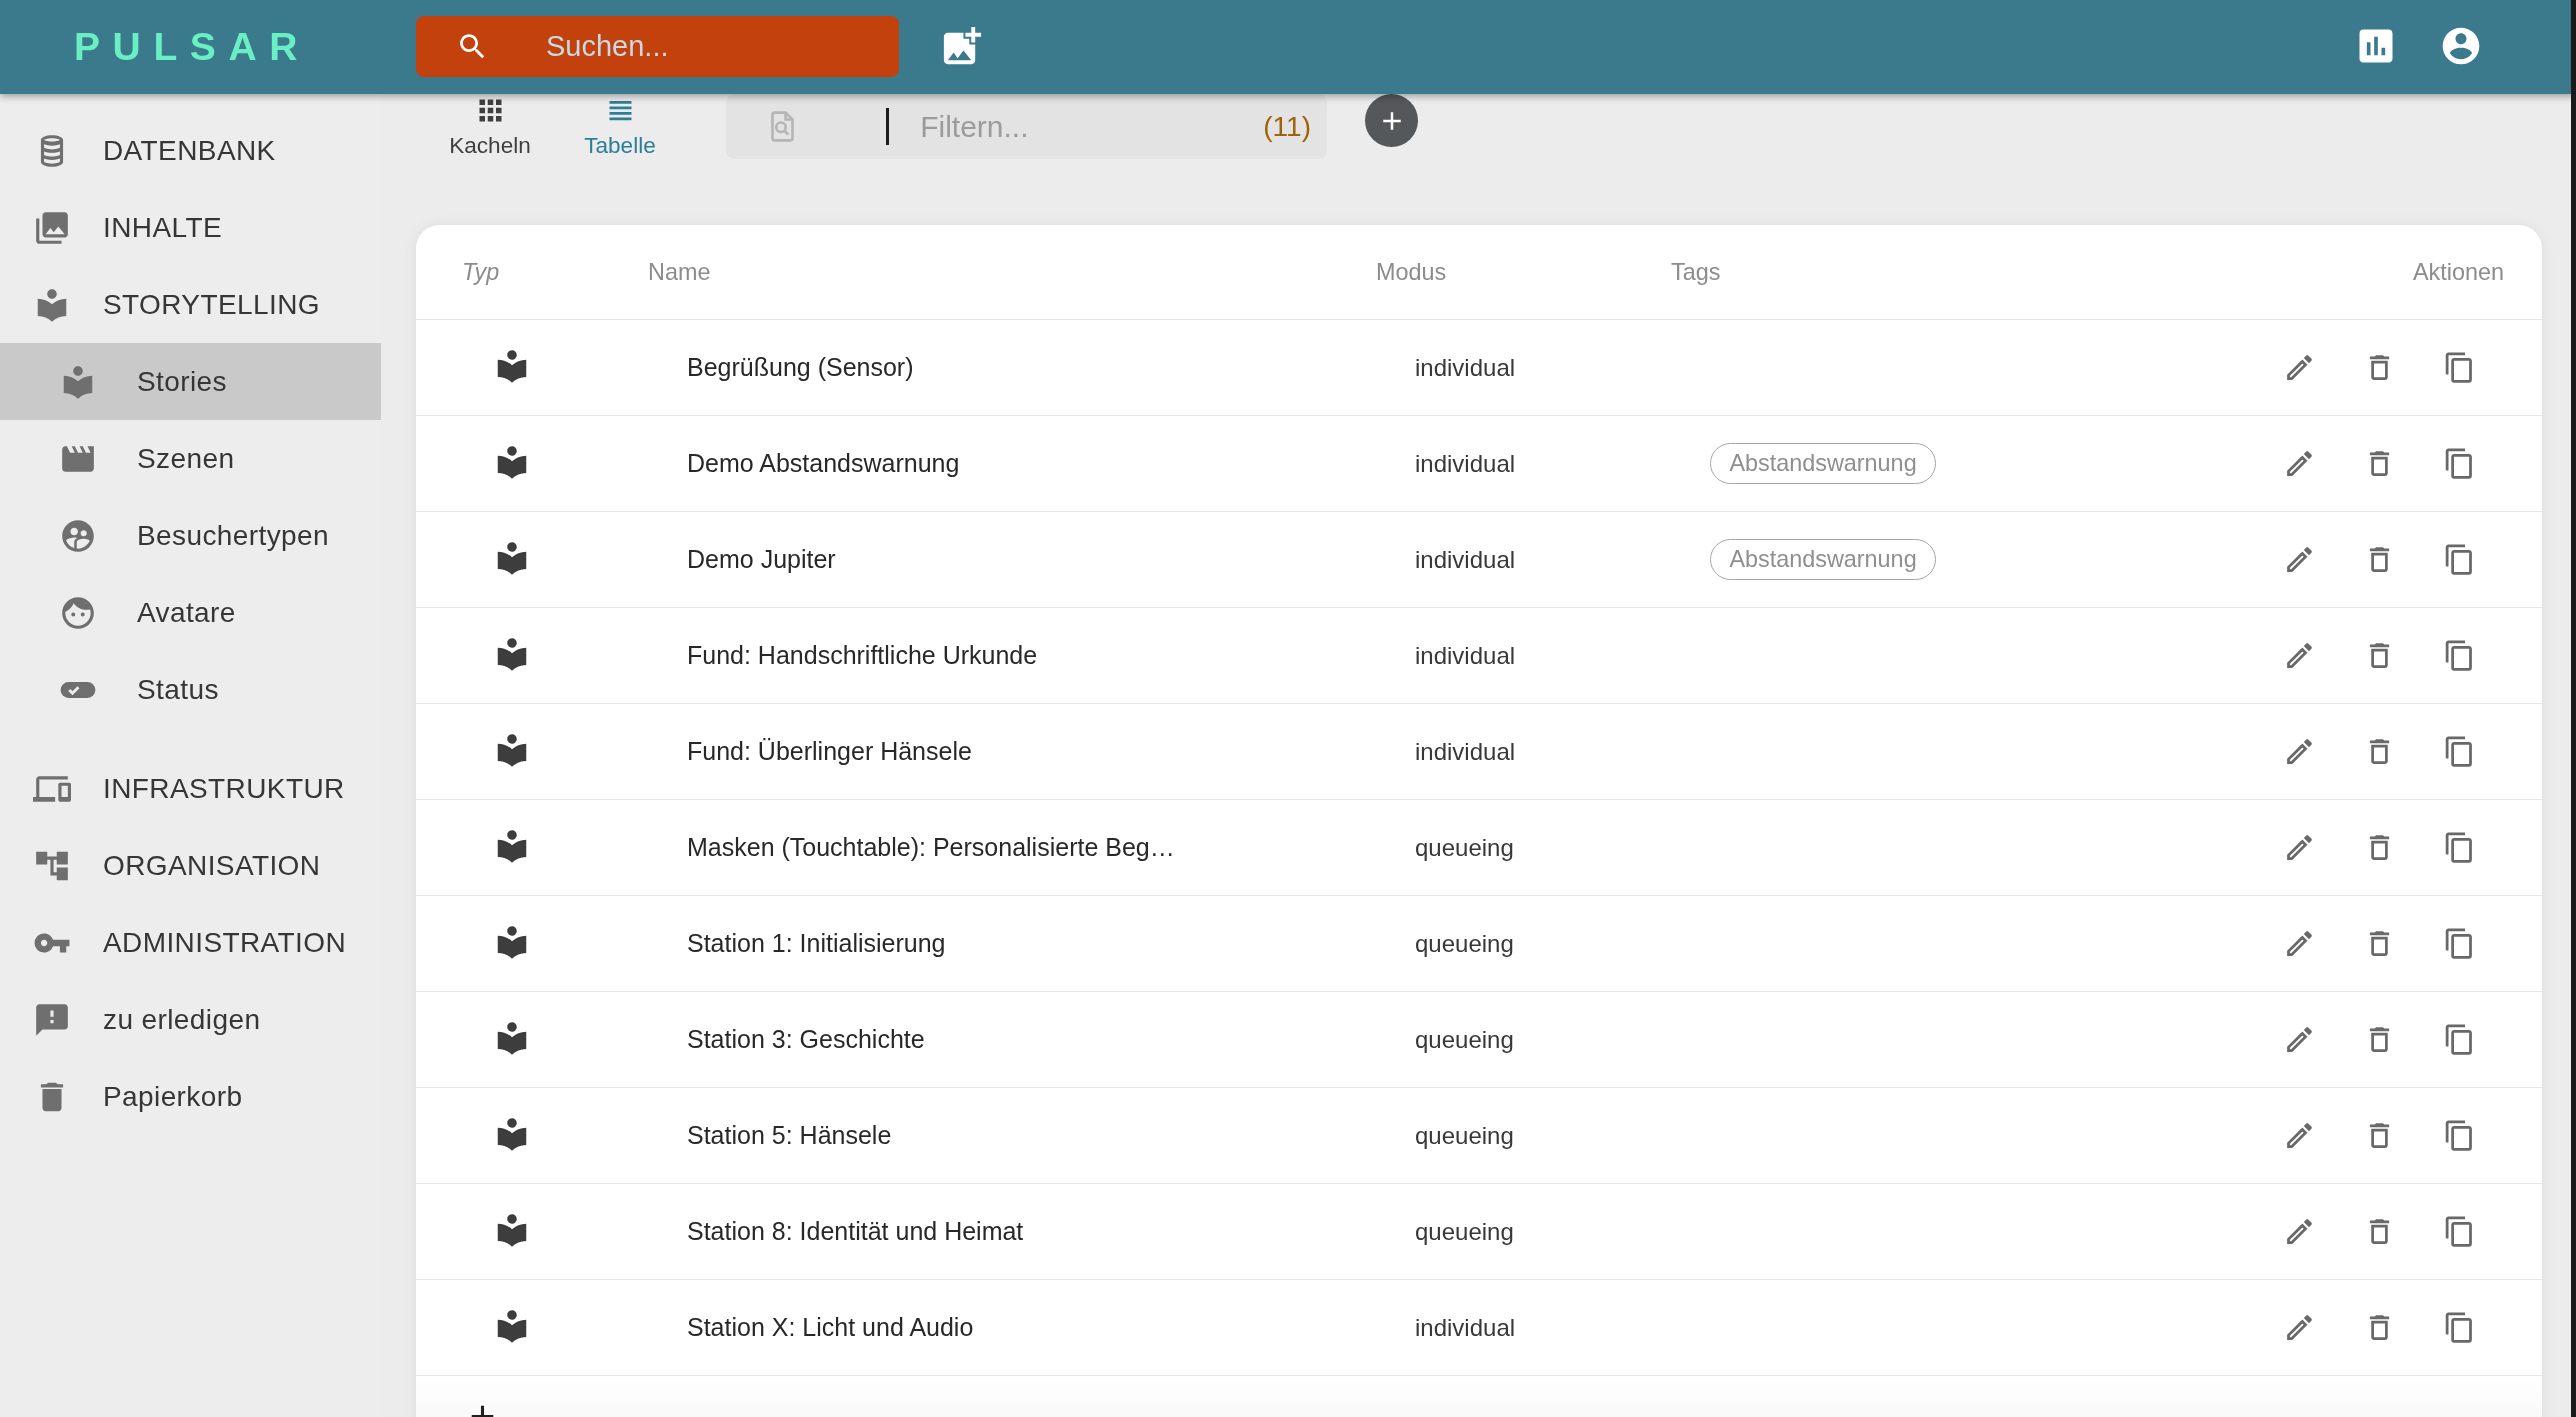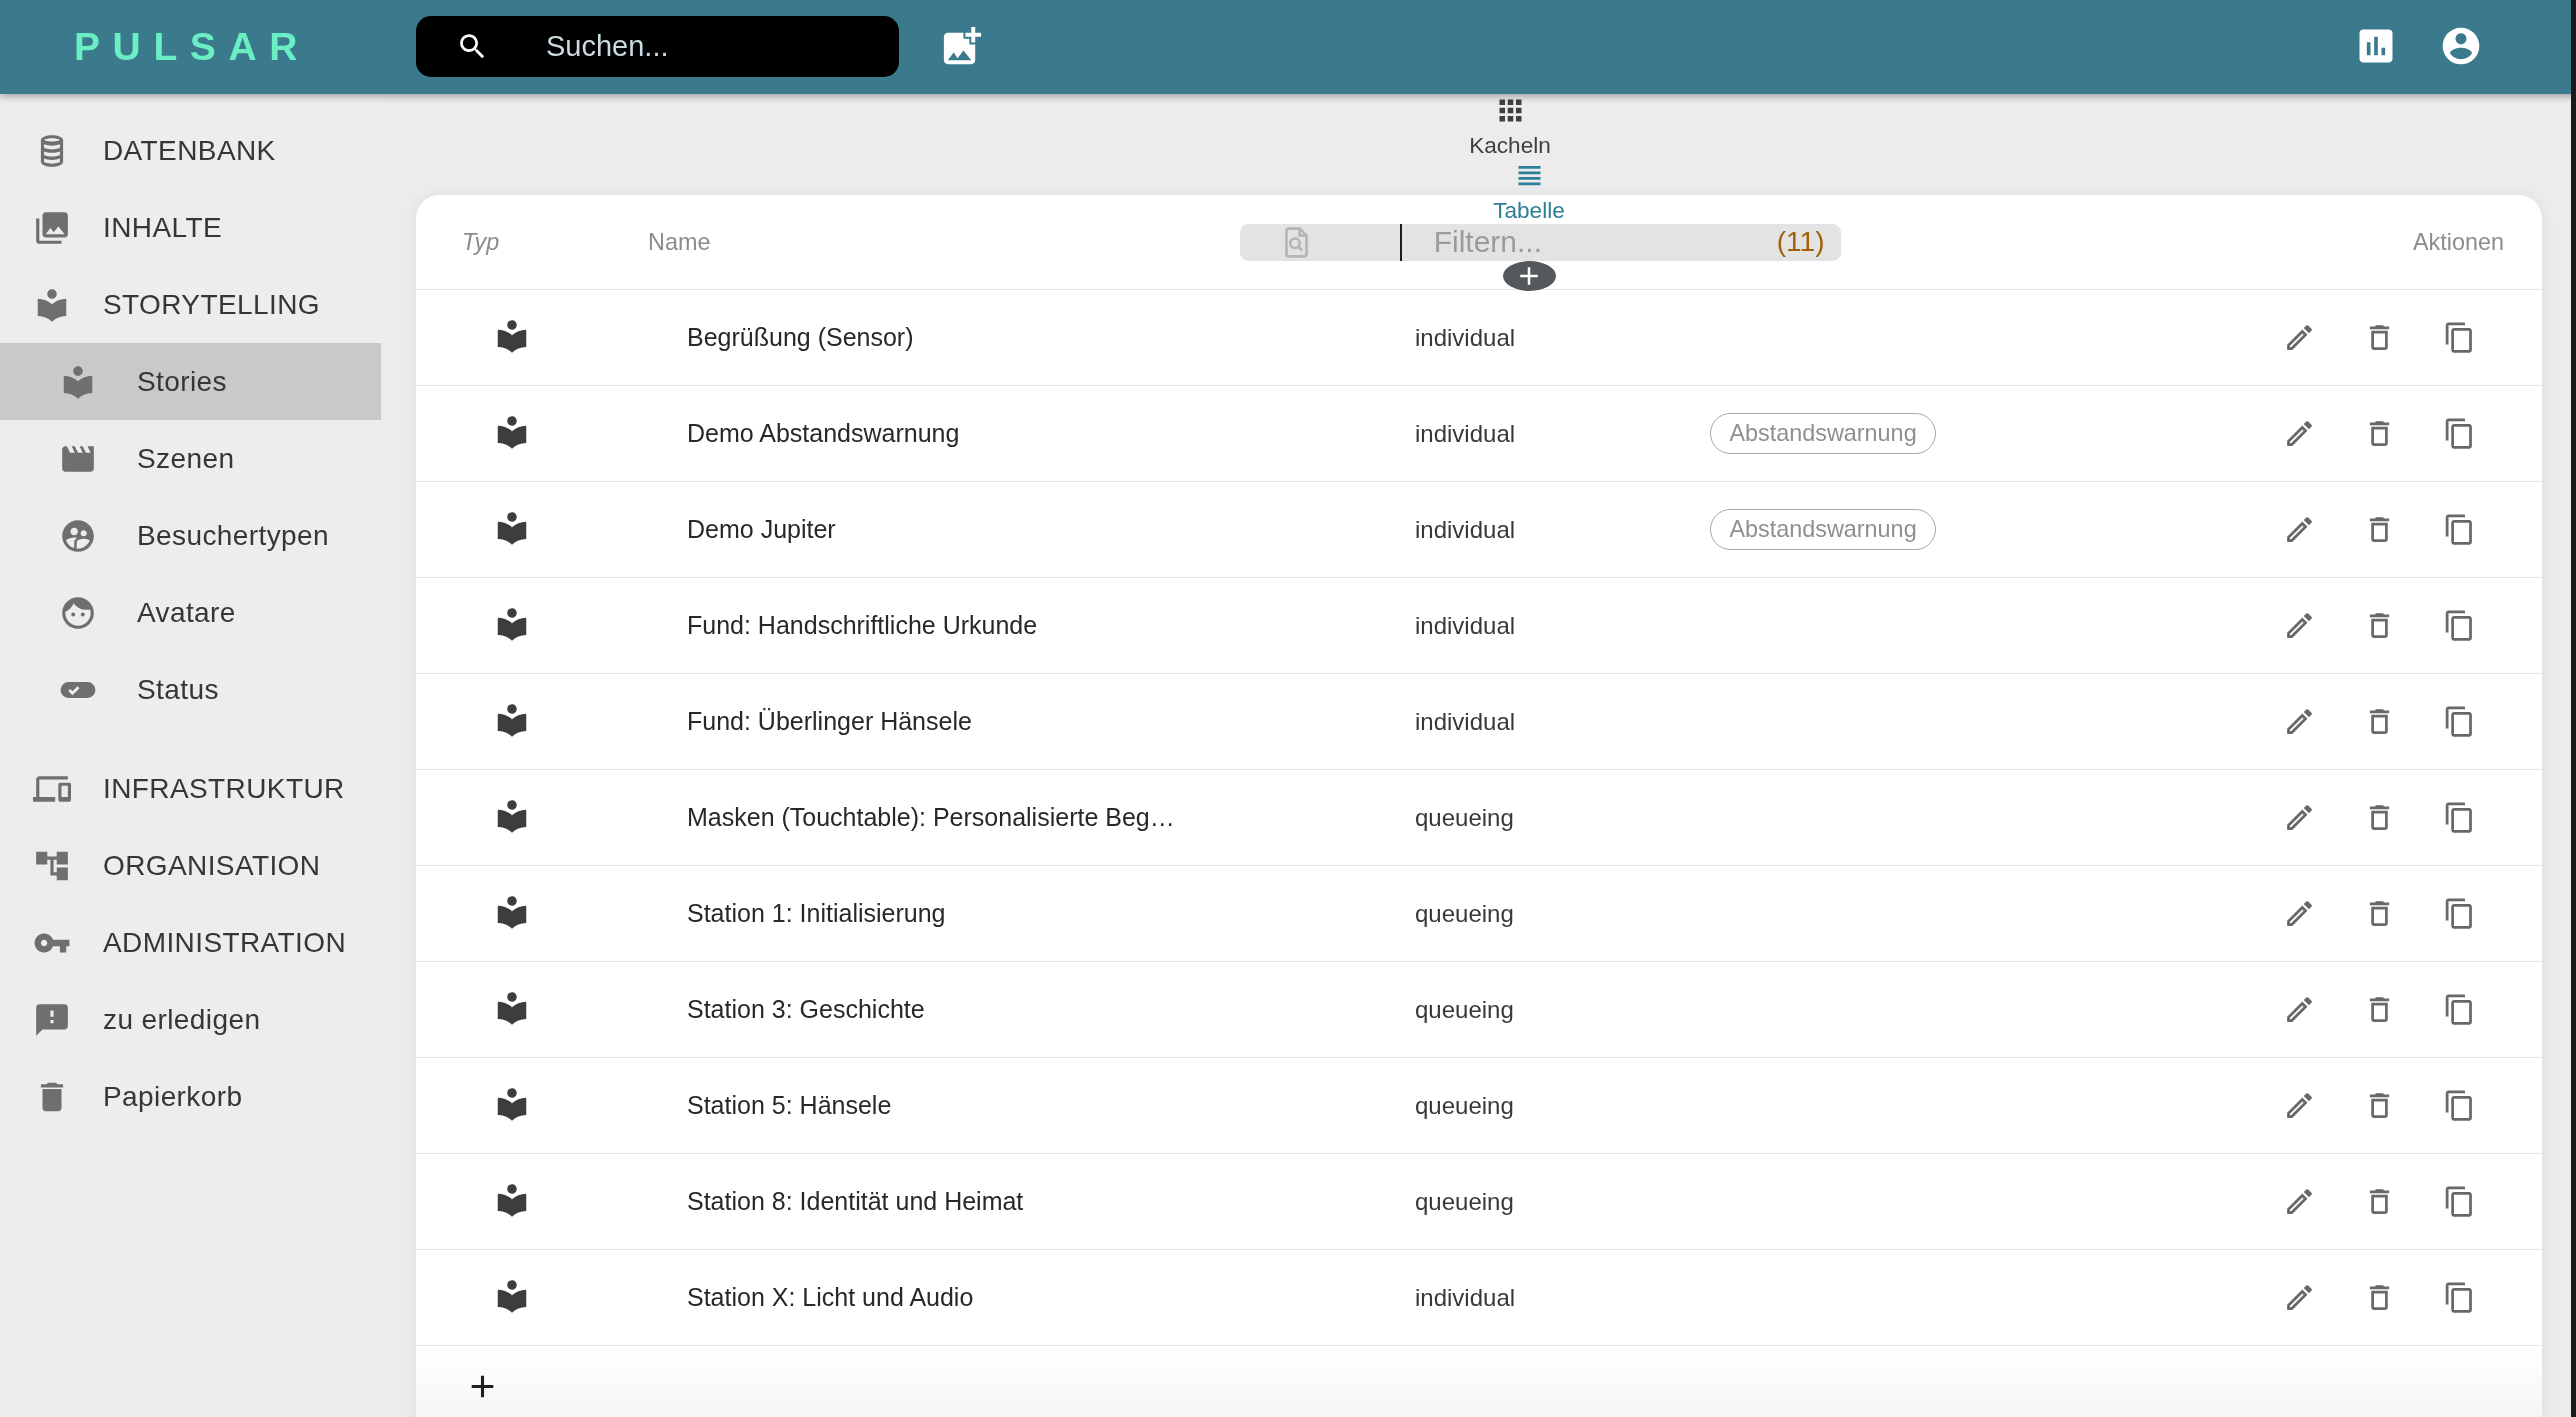--- a/index.html
+++ b/index.html
@@ -3,22 +3,22 @@
 <meta charset="utf-8">
 <style>
   * { margin:0; padding:0; box-sizing:border-box; }
   html,body { width:2576px; height:1418px; overflow:hidden; }
   body { font-family:"Liberation Sans","DejaVu Sans",sans-serif; background:#ececec; position:relative; }
 
   
   .appbar { position:absolute; left:0; top:0; width:2576px; height:94px; background:#3a7a8c;
             display:flex; align-items:center; box-shadow:0 2.5px 7.5px rgba(0,0,0,0.35); z-index:20; }
   .logo { font-size:39px; font-weight:bold; letter-spacing:12.6px; color:#6aeec3; margin-left:74px; width:276px; }
-  .searchbox { position:absolute; left:416px; top:16px; width:483px; height:61px; background:#000000;
-               border-radius:15px; display:flex; align-items:center; }
+  .searchbox { position:absolute; left:416px; top:16px; width:483px; height:61px; background:#c2410c;
+               border-radius:8px; display:flex; align-items:center; }
   .searchbox svg { width:33px; height:33px; color:#ffffff; margin-left:40px; flex:0 0 auto; }
   .searchbox input { background:transparent; border:none; outline:none; color:#ffffff;
                      font-size:29px; margin-left:57px; width:335px; font-family:inherit; }
   .searchbox input::placeholder { color:#c9dbe0; }
   .addmedia { position:absolute; left:937px; top:23.4px; width:49px; height:49px; border:none; background:transparent; cursor:pointer; }
   .addmedia svg { width:47px; height:47px; color:#ffffff; }
   .appbar-right { position:absolute; right:92px; top:0; height:94px; display:flex; align-items:center; gap:38px; }
   .iconbtn { border:none; background:transparent; width:47px; height:47px; cursor:pointer; }
   .iconbtn svg { width:44px; height:44px; color:#ffffff; }
 
@@ -29,21 +29,21 @@
   .side-item .side-ic svg { width:38px; height:38px; }
   .side-item .side-label { margin-left:32px; font-size:28px; color:#363636; letter-spacing:0.4px; white-space:nowrap; }
   .side-item.sub .side-ic { margin-left:59px; }
   .side-item.sub .side-label { margin-left:40px; }
   .side-item.selected { background:#c9c9c9; }
   .side-item.gap { margin-top:22px; }
 
   
   .main { position:absolute; left:381px; top:94px; width:2195px; height:1324px; }
 
-  .toolbar { height:101px; display:flex; align-items:center; padding-left:63px; position:relative;flex-direction:column; }
+  .toolbar { height:131px; display:flex; align-items:flex-start; padding-left:63px; position:relative; }
   .viewbtn { display:flex; flex-direction:column; align-items:center; gap:5.9px; border:none; background:transparent;
              cursor:pointer; width:92px; }
   .viewbtn svg { width:33px; height:33px; }
   .viewbtn .vlabel { font-size:22.6px; }
   .viewbtn.tiles { color:#3f3f3f; }
   .viewbtn.table-active { color:#2d7e97; margin-left:38px; }
   .filterbox { width:601px; height:65px; background:#e3e3e3; border-radius:8.4px; margin-left:60px;
                display:flex; align-items:center; position:relative;gap:30px; }
   .filterbox .doc-ic { width:37px; height:37px; color:#b5b5b5; margin-left:38px; flex:0 0 auto; }
   .caret { width:2.5px; height:37px; background:#1c1c1c; margin-left:55px; }

